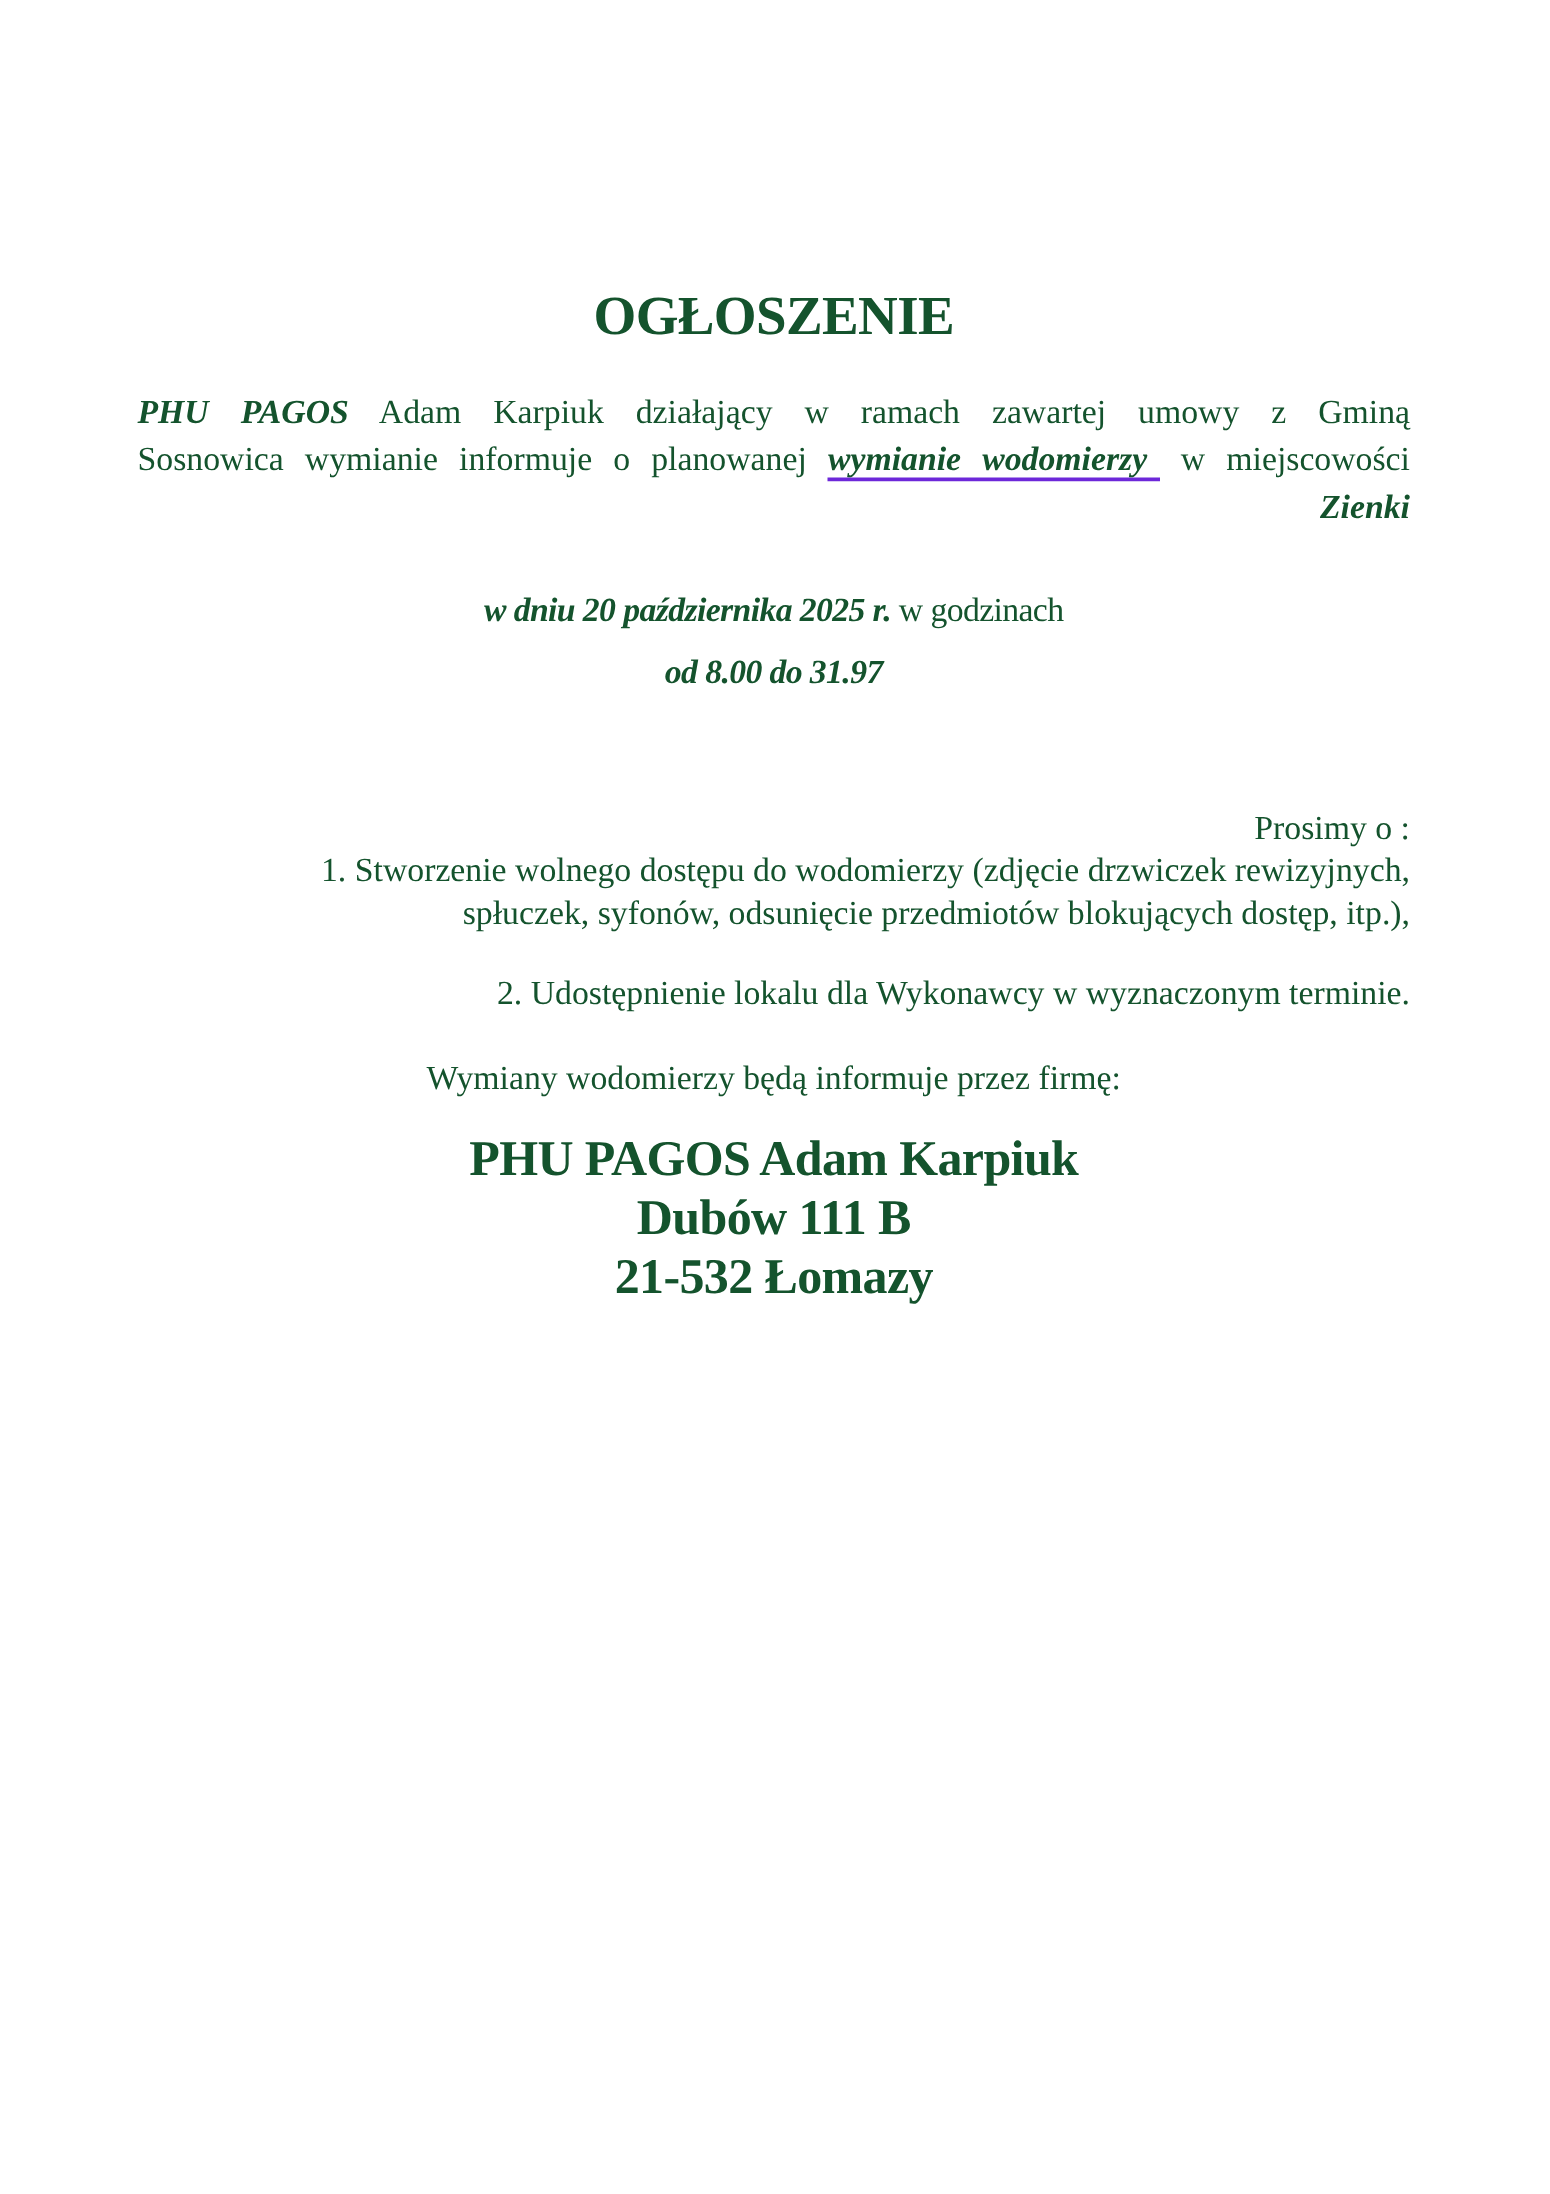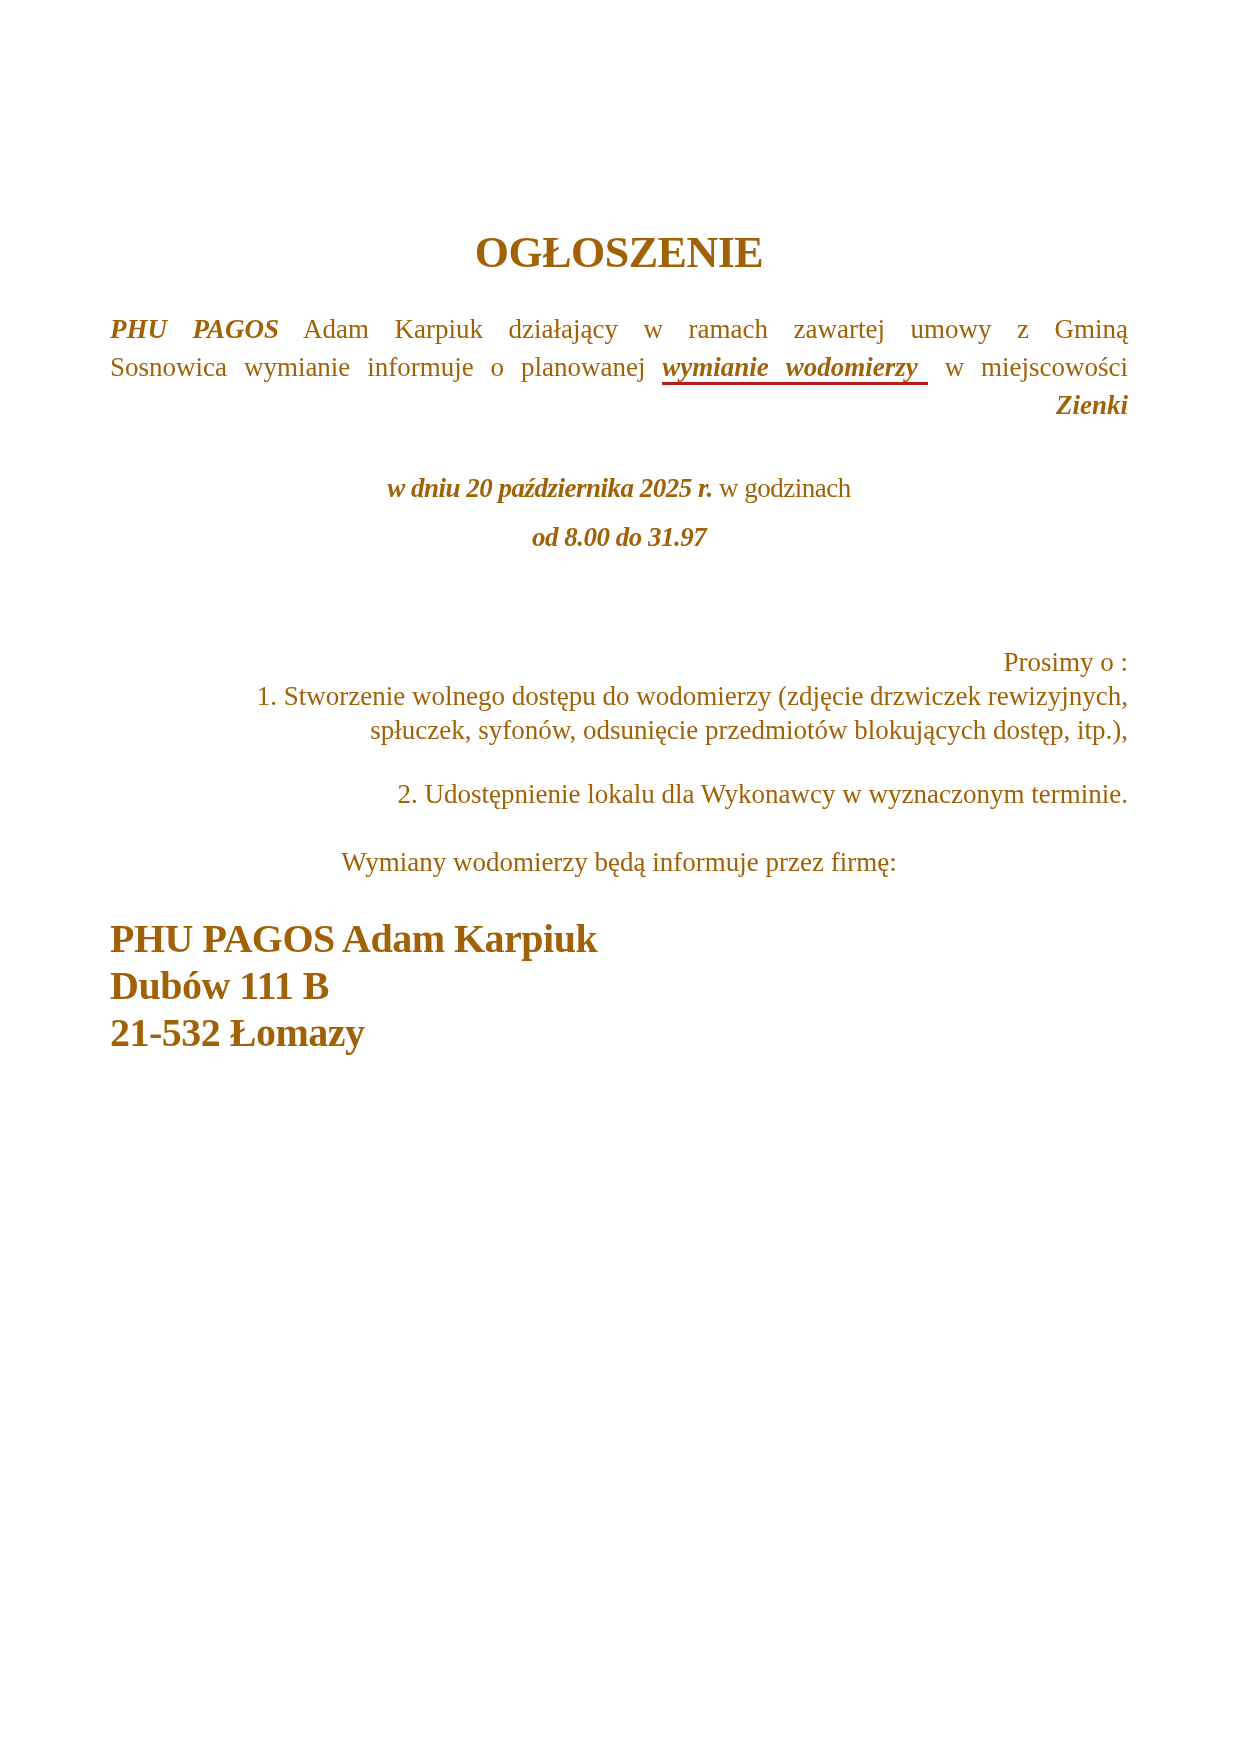--- a/index.html
+++ b/index.html
@@ -7,21 +7,21 @@
     margin: 0;
     padding: 0;
     background: #ffffff;
   }
   .page {
     position: relative;
     width: 1240px;
     min-height: 1755px;
     margin: 0 auto;
     background: #ffffff;
-    color: #a16207;
+    color: #14532d;
     font-family: "Liberation Serif", "DejaVu Serif", serif;
     box-sizing: border-box;
     padding: 228px 112px 0 110px;
     overflow: hidden;
   }
   .title {
     margin: 0;
     font-size: 44px;
     font-weight: bold;
     letter-spacing: -0.5px;
@@ -34,21 +34,21 @@
     line-height: 38px;
   }
   .jline {
     text-align: justify;
     text-align-last: justify;
     white-space: normal;
   }
   .line { text-align: right; }
   .b { font-weight: bold; font-style: italic; }
   .u {
-    border-bottom: 3px solid #b91c1c;
+    border-bottom: 3px solid #6d28d9;
     padding-right: 10px;
   }
   .schedule {
     margin-top: 40px;
     font-size: 27px;
     line-height: 49px;
     text-align: center;
     letter-spacing: -0.5px;
   }
   .requests {
@@ -57,25 +57,25 @@
     line-height: 34px;
   }
   .requests .item2 { margin-top: 30px; }
   .contractor-note {
     margin-top: 34px;
     font-size: 27px;
     line-height: 34px;
     text-align: center;
   }
   .contractor {
-    margin-top: 36px;
+    margin-top: 24px;
     font-size: 40px;
     line-height: 47px;
     font-weight: bold;
-    text-align: left;
+    text-align: center;
     letter-spacing: -0.5px;
   }
 </style>
 </head>
 <body>
 
 <div class="page">
 
   <h1 class="title">OGŁOSZENIE</h1>
 

